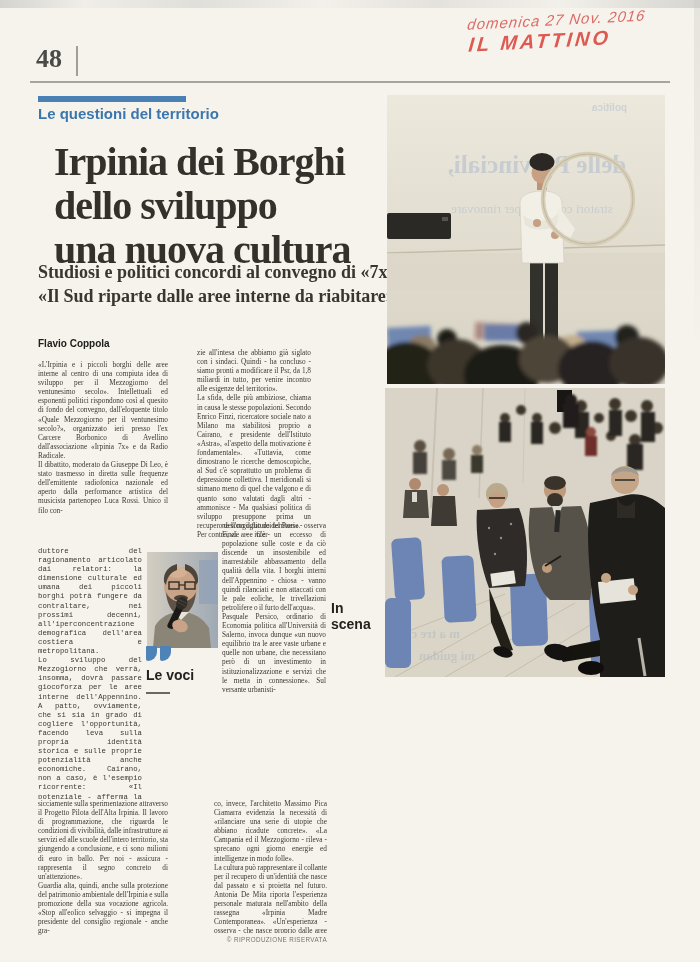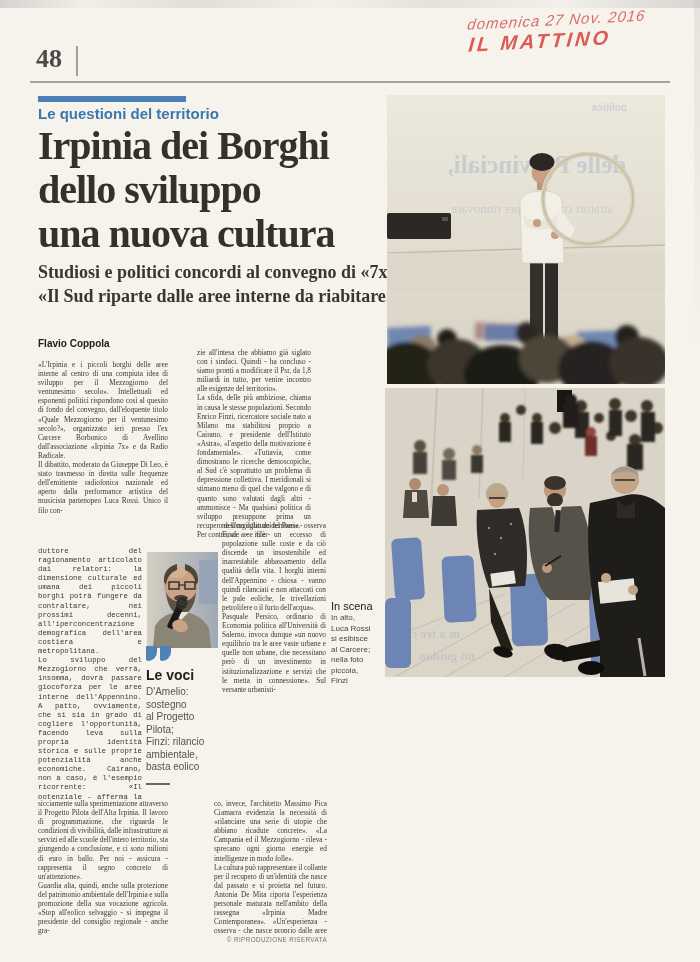--- a/index.html
+++ b/index.html
@@ -53,21 +53,21 @@
   .qmarks{display:flex;gap:3px;}
   .qm{width:11px;height:15px;background:#4d83b7;border-radius:1px 1px 9px 2px;}
   .quote-label{font-size:14px;font-weight:bold;color:#22211f;margin-top:6px;}
   .quote-text{font-size:10px;line-height:12.5px;color:#55524d;white-space:pre-line;margin-top:3px;}
   .quote-dash{width:24px;height:2px;background:#6b6862;margin-top:9px;}
 
   
   .photo1{position:absolute;left:387px;top:95px;width:278px;height:289px;}
   .photo2{position:absolute;left:385px;top:388px;width:280px;height:289px;}
   .caption{position:absolute;left:331px;top:600px;width:56px;}
-  .caption-title{font-size:11px;font-weight:normal;color:#232220;}
+  .caption-title{font-size:14px;font-weight:bold;color:#232220;}
   .caption-body{font-size:8px;line-height:10.5px;color:#4a4742;white-space:pre-line;margin-top:1px;}
 </style>
 </head>
 <body>
 
 <div class="page">
 
   <div class="scan-top"></div>
   <div class="scan-right"></div>
 
@@ -75,21 +75,21 @@
   <div class="header-divider"></div>
   <div class="header-rule"></div>
 
   <div class="handwriting">
     <div class="hw1">domenica 27 Nov. 2016</div>
     <div class="hw2">IL MATTINO</div>
   </div>
 
   <div class="kicker-bar"></div>
   <div class="kicker">Le questioni del territorio</div>
-  <h1 class="headline" style="margin:0">
+  <h1 class="headline" style="margin:16px">
     <span>Irpinia dei Borghi</span>
     <span>dello sviluppo</span>
     <span>una nuova cultura</span>
   </h1>
   <div class="subtitle">
     <span>Studiosi e politici concordi al convegno di «7x»</span>
     <span>«Il Sud riparte dalle aree interne da riabitare»</span>
   </div>
   <div class="byline">Flavio Coppola</div>
 
@@ -139,27 +139,20 @@
       <ellipse cx="33" cy="74" rx="8" ry="6" fill="#c9a387" transform="rotate(18 33 74)"></ellipse>
     </svg>
   </div>
 
   <div class="quote">
     <div class="qmarks">
       <span class="qm"></span>
         <span class="qm"></span>
     </div>
     <div class="quote-label">Le voci</div>
-    <div class="quote-text">D'Amelio:
-sostegno
-al Progetto
-Pilota;
-Finzi: rilancio
-ambientale,
-basta eolico</div>
     <div class="quote-dash"></div>
   </div>
 
   <div class="photo1">
     <svg width="278" height="289" viewBox="0 0 278 289">
       <defs>
         <linearGradient id="wg" x1="0" y1="0" x2="0" y2="1">
           <stop offset="0" stop-color="#ece8dc"></stop>
             <stop offset="1" stop-color="#d7d2c3"></stop>
         </linearGradient>
@@ -319,22 +312,15 @@
         <path d="M215,252 L185,258 L172,264 L178,274 L215,268 Z" fill="#16140f"></path>
         <ellipse cx="173" cy="264" rx="14" ry="8" fill="#151311" transform="rotate(12 173 264)"></ellipse>
         <ellipse cx="206" cy="280" rx="13" ry="7" fill="#0f0e0c"></ellipse>
         <line x1="254" y1="250" x2="260" y2="288" stroke="#b9b4a8" stroke-width="3"></line>
       </g>
     </svg>
   </div>
 
   <div class="caption">
     <div class="caption-title">In scena</div>
-    <div class="caption-body">In alto,
-Luca Rossi
-si esibisce
-al Carcere;
-nella foto
-piccola,
-Finzi</div>
   </div>
 
 </div>
 
 </body></html>

